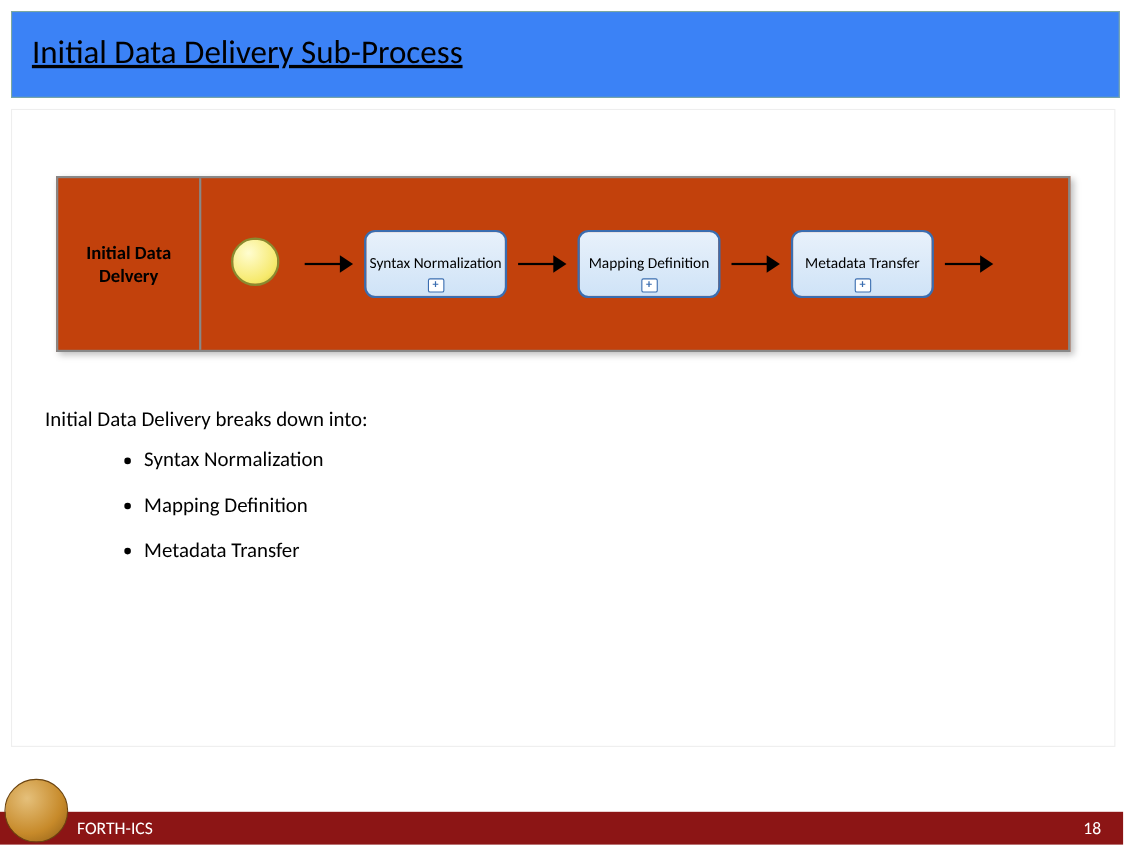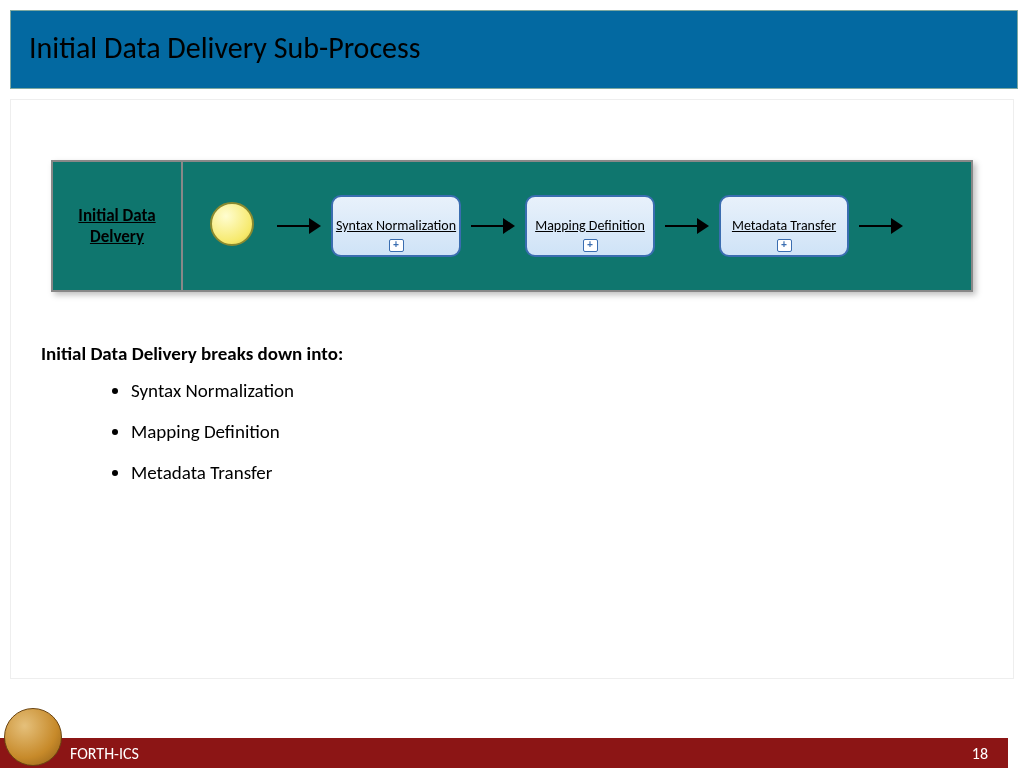--- a/index.html
+++ b/index.html
@@ -6,45 +6,45 @@
   body {
     width: 1024px; height: 768px;
     font-family: Calibri, Arial, sans-serif;
     background: #fff;
     position: relative;
     overflow: hidden;
   }
   .title-bar {
     margin: 10px 6px 0 10px;
     border: 1px solid #7da8a0;
-    background: #0369a1;
+    background: #3b82f6;
     padding: 18px 18px 22px 18px;
+    text-decoration: underline;
   }
   .title-bar h1 {
     font-size: 30px;
     font-weight: 400;
     color: #000;
   }
   .content {
     margin: 10px 10px 0 10px;
     border: 1px solid #eee;
     background: #fff;
     padding: 30px 30px 20px 30px;
     height: 580px;
   }
   .diagram-wrap {
     margin: 30px 10px 40px 10px;
   }
   .diagram {
     display: flex;
     border: 2px solid #888;
-    background: #0f766e;
+    background: #c2410c;
     box-shadow: 3px 3px 6px rgba(0,0,0,0.25);
-    height: 132px;
-    text-decoration: underline;
+    height: 160px;
   }
   .lane-label {
     width: 130px;
     border-right: 2px solid #888;
     display: flex;
     align-items: center;
     justify-content: center;
     text-align: center;
     font-weight: 700;
     font-size: 17px;
@@ -131,34 +131,34 @@
     border-left: 12px solid #000;
     border-top: 8px solid transparent;
     border-bottom: 8px solid transparent;
   }
   .body-text {
     margin-top: 50px;
     font-size: 19px;
     color: #000;
   }
   .body-text .lead {
-    font-weight: 700;
+    font-weight: 400;
     margin-bottom: 14px;
   }
   .body-text ul {
     list-style: disc;
     padding-left: 90px;
   }
   .body-text li {
     margin-bottom: 18px;
     font-size: 19px;
   }
   .footer {
     position: absolute;
-    left: 0; right: 16px; bottom: 0;
+    left: 0; right: 3px; bottom: 0;
     height: 30px;
     background: #8c1515;
     color: #fff;
     display: flex;
     align-items: center;
     justify-content: space-between;
     padding: 0 20px 0 70px;
     font-size: 16px;
   }
   .seal {

